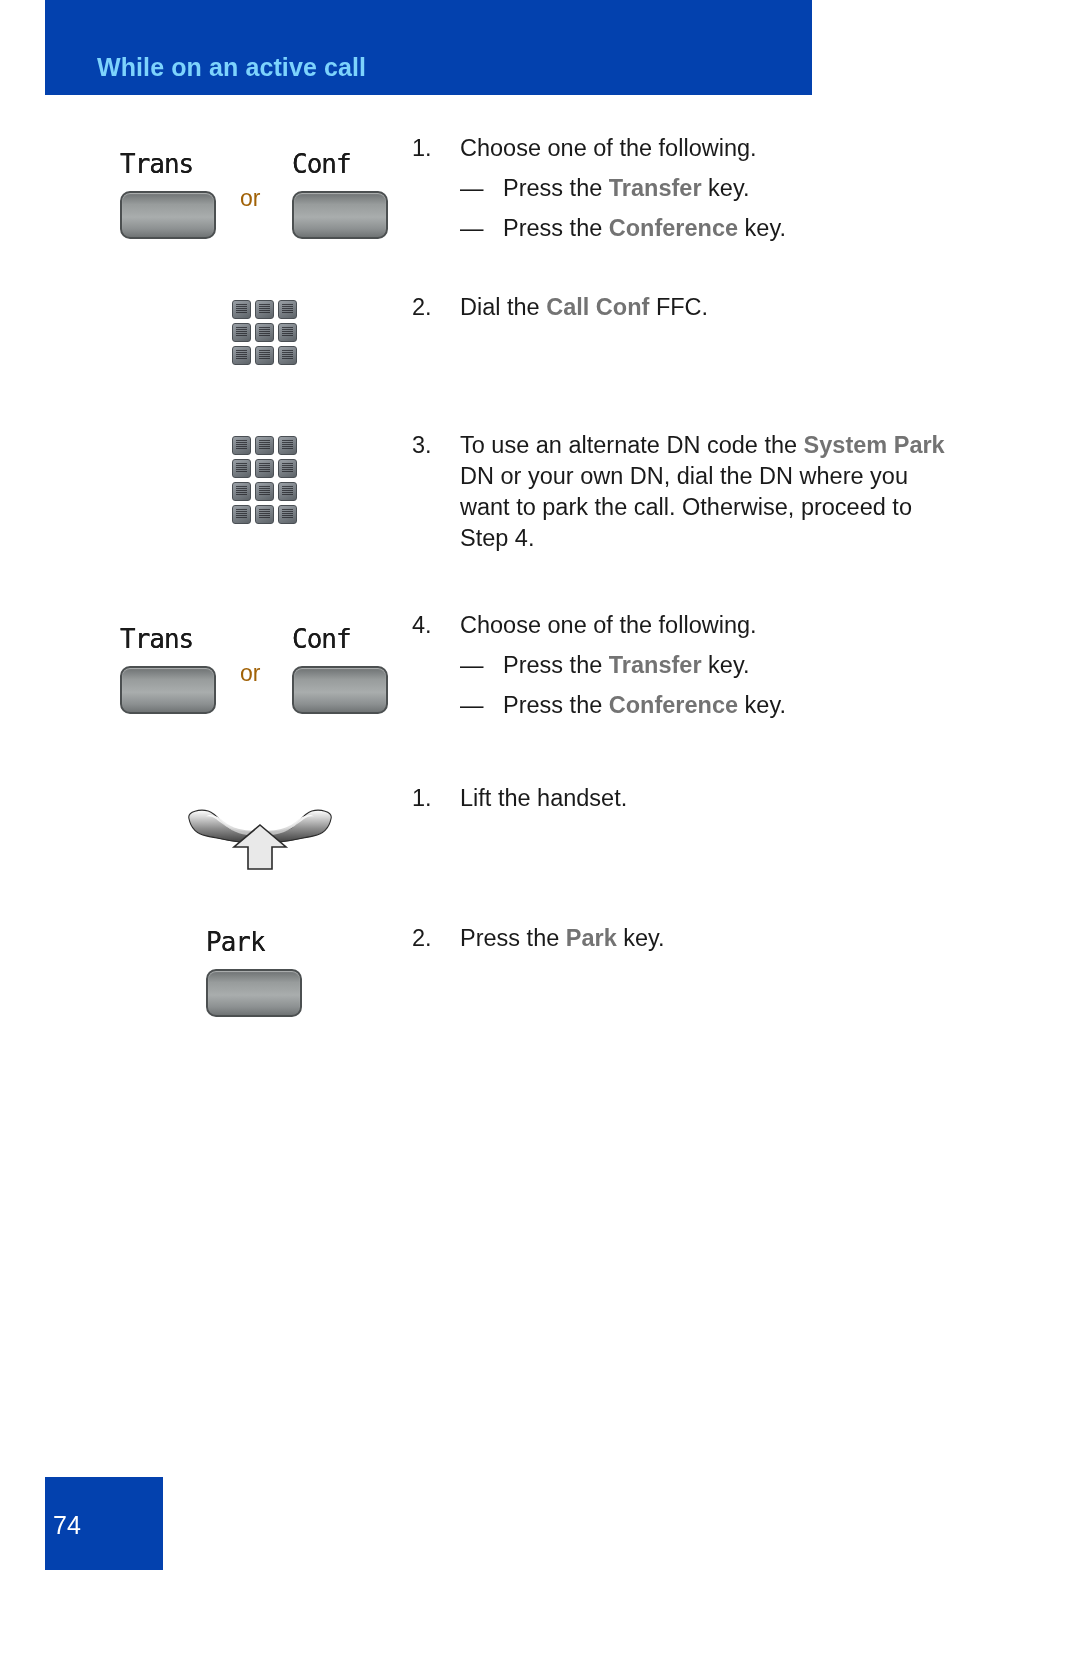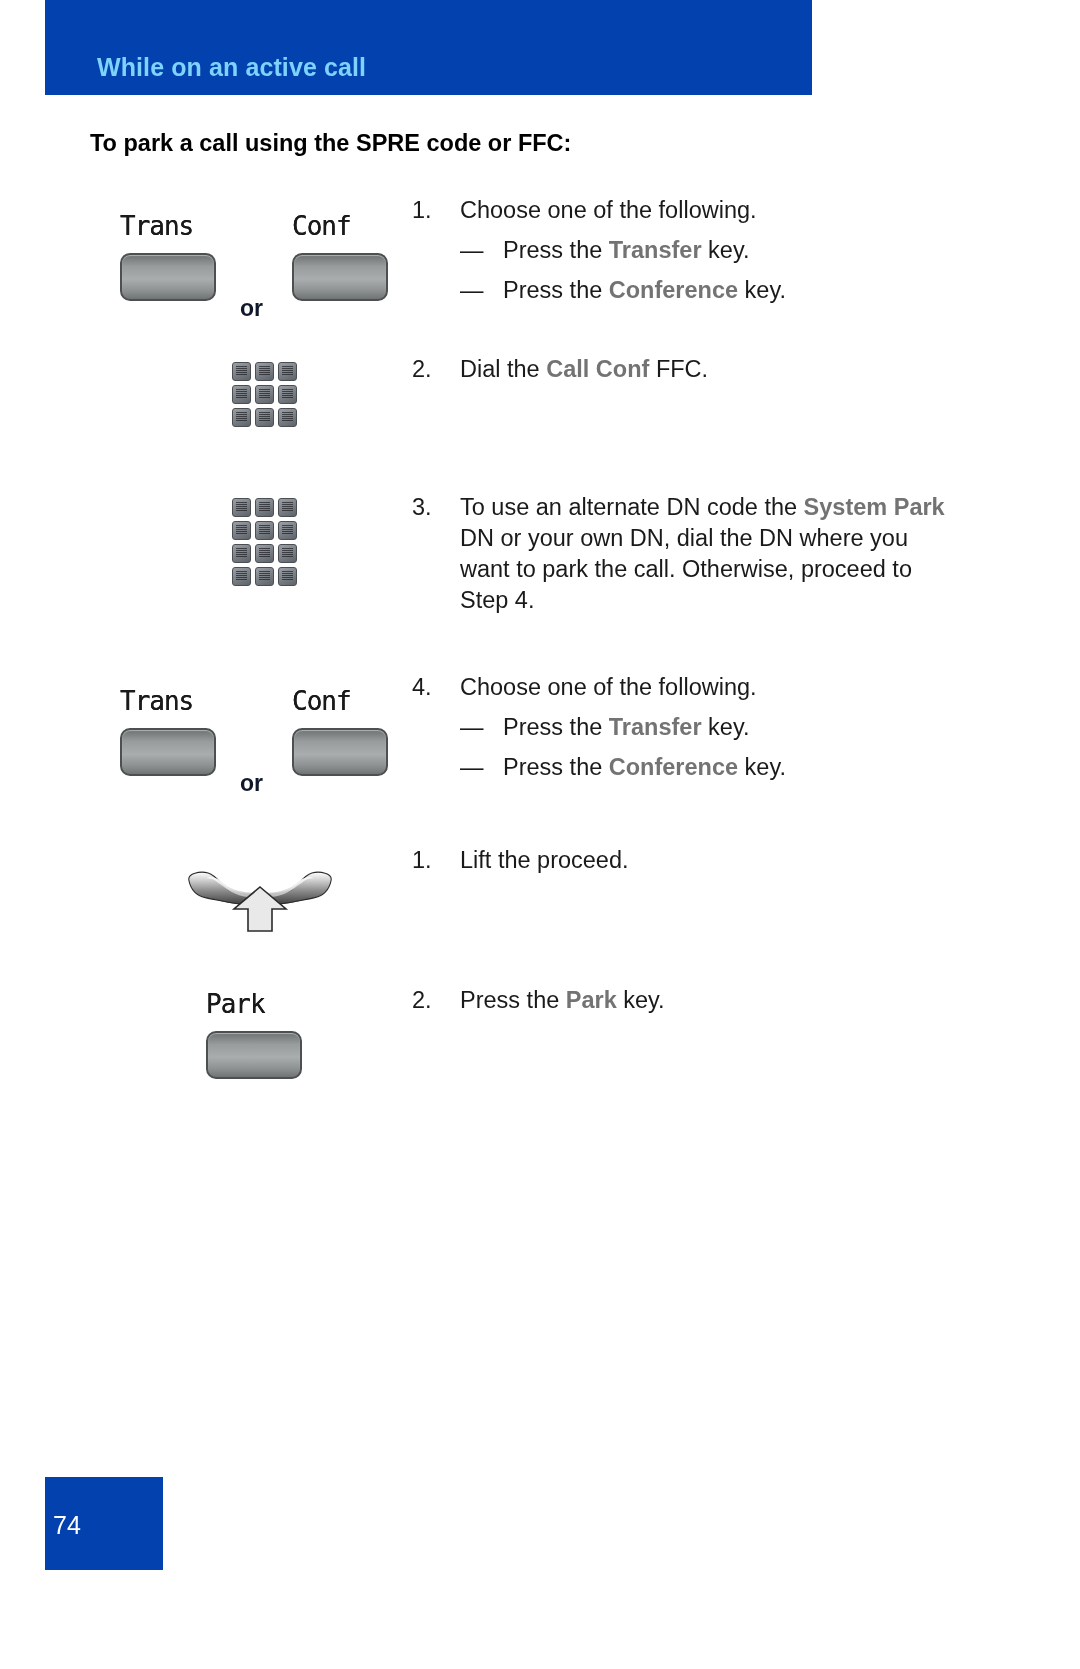--- a/index.html
+++ b/index.html
@@ -125,23 +125,22 @@
     height: 48px;
     border-radius: 10px;
     background: linear-gradient(180deg, #6e7273 0%, #989c9c 26%, #a9adad 55%, #8c9091 82%, #707475 100%);
     border: 2px solid #4c5051;
     box-shadow: inset 0 1px 1px rgba(255,255,255,.45);
     box-sizing: border-box;
   }
   .or-label {
     position: absolute;
     font-size: 23px;
-    font-weight: bold;
-    color: #0f172a;
-    margin-top: 48px;
+    font-weight: normal;
+    color: #a16207;
   }
 
   
   .keypad {
     position: absolute;
     display: grid;
     grid-template-columns: repeat(3, 19px);
     grid-template-rows: repeat(3, 19px);
     gap: 4px;
   }
@@ -209,21 +208,20 @@
 </style>
 </head>
 <body>
 
 <div class="header-banner">
   <div class="header-banner-title">While on an active call</div>
 </div>
 
 <div class="page-body">
 
-  <div class="section-heading first">To park a call using the SPRE code or FFC:</div>
 
   <div class="step-row" style="margin-top: 38px;">
     <div class="step-icon-col">
       <div class="icon-pair">
         <div class="fnkey" style="left:120px; top:18px;">
           <div class="fnkey-label">Trans</div>
           <div class="fnkey-cap"></div>
         </div>
         <div class="or-label" style="left:240px; top:52px;">or</div>
         <div class="fnkey" style="left:292px; top:18px;">
@@ -352,21 +350,21 @@
           <path d="M24 8 C26 5 34 6 40 11 C48 18 56 23 80 23 C104 23 112 18 120 11 C126 6 134 5 136 8 C130 6 124 12 116 18 C106 25 96 28 80 28 C64 28 54 25 44 18 C36 12 30 6 24 8 Z" fill="url(#hsGrad2)" opacity="0.95"></path>
         </svg>
         <svg style="position:absolute; left:48px; top:14px;" width="64" height="48" viewBox="0 0 64 48">
           <polygon points="32,2 58,24 44,24 44,46 20,46 20,24 6,24" fill="#e9e9e9" stroke="#2b2b2b" stroke-width="1.6"></polygon>
         </svg>
       </div>
     </div>
     <div class="step-text-col">
       <div class="step-line">
         <span class="step-num">1.</span>
-        <span class="step-text">Lift the proceed.</span>
+        <span class="step-text">Lift the handset.</span>
       </div>
     </div>
   </div>
 
   <div class="step-row" style="margin-top: 22px;">
     <div class="step-icon-col" style="height:120px;">
       <div class="fnkey" style="left:206px; top:6px;">
         <div class="fnkey-label">Park</div>
         <div class="fnkey-cap"></div>
       </div>

